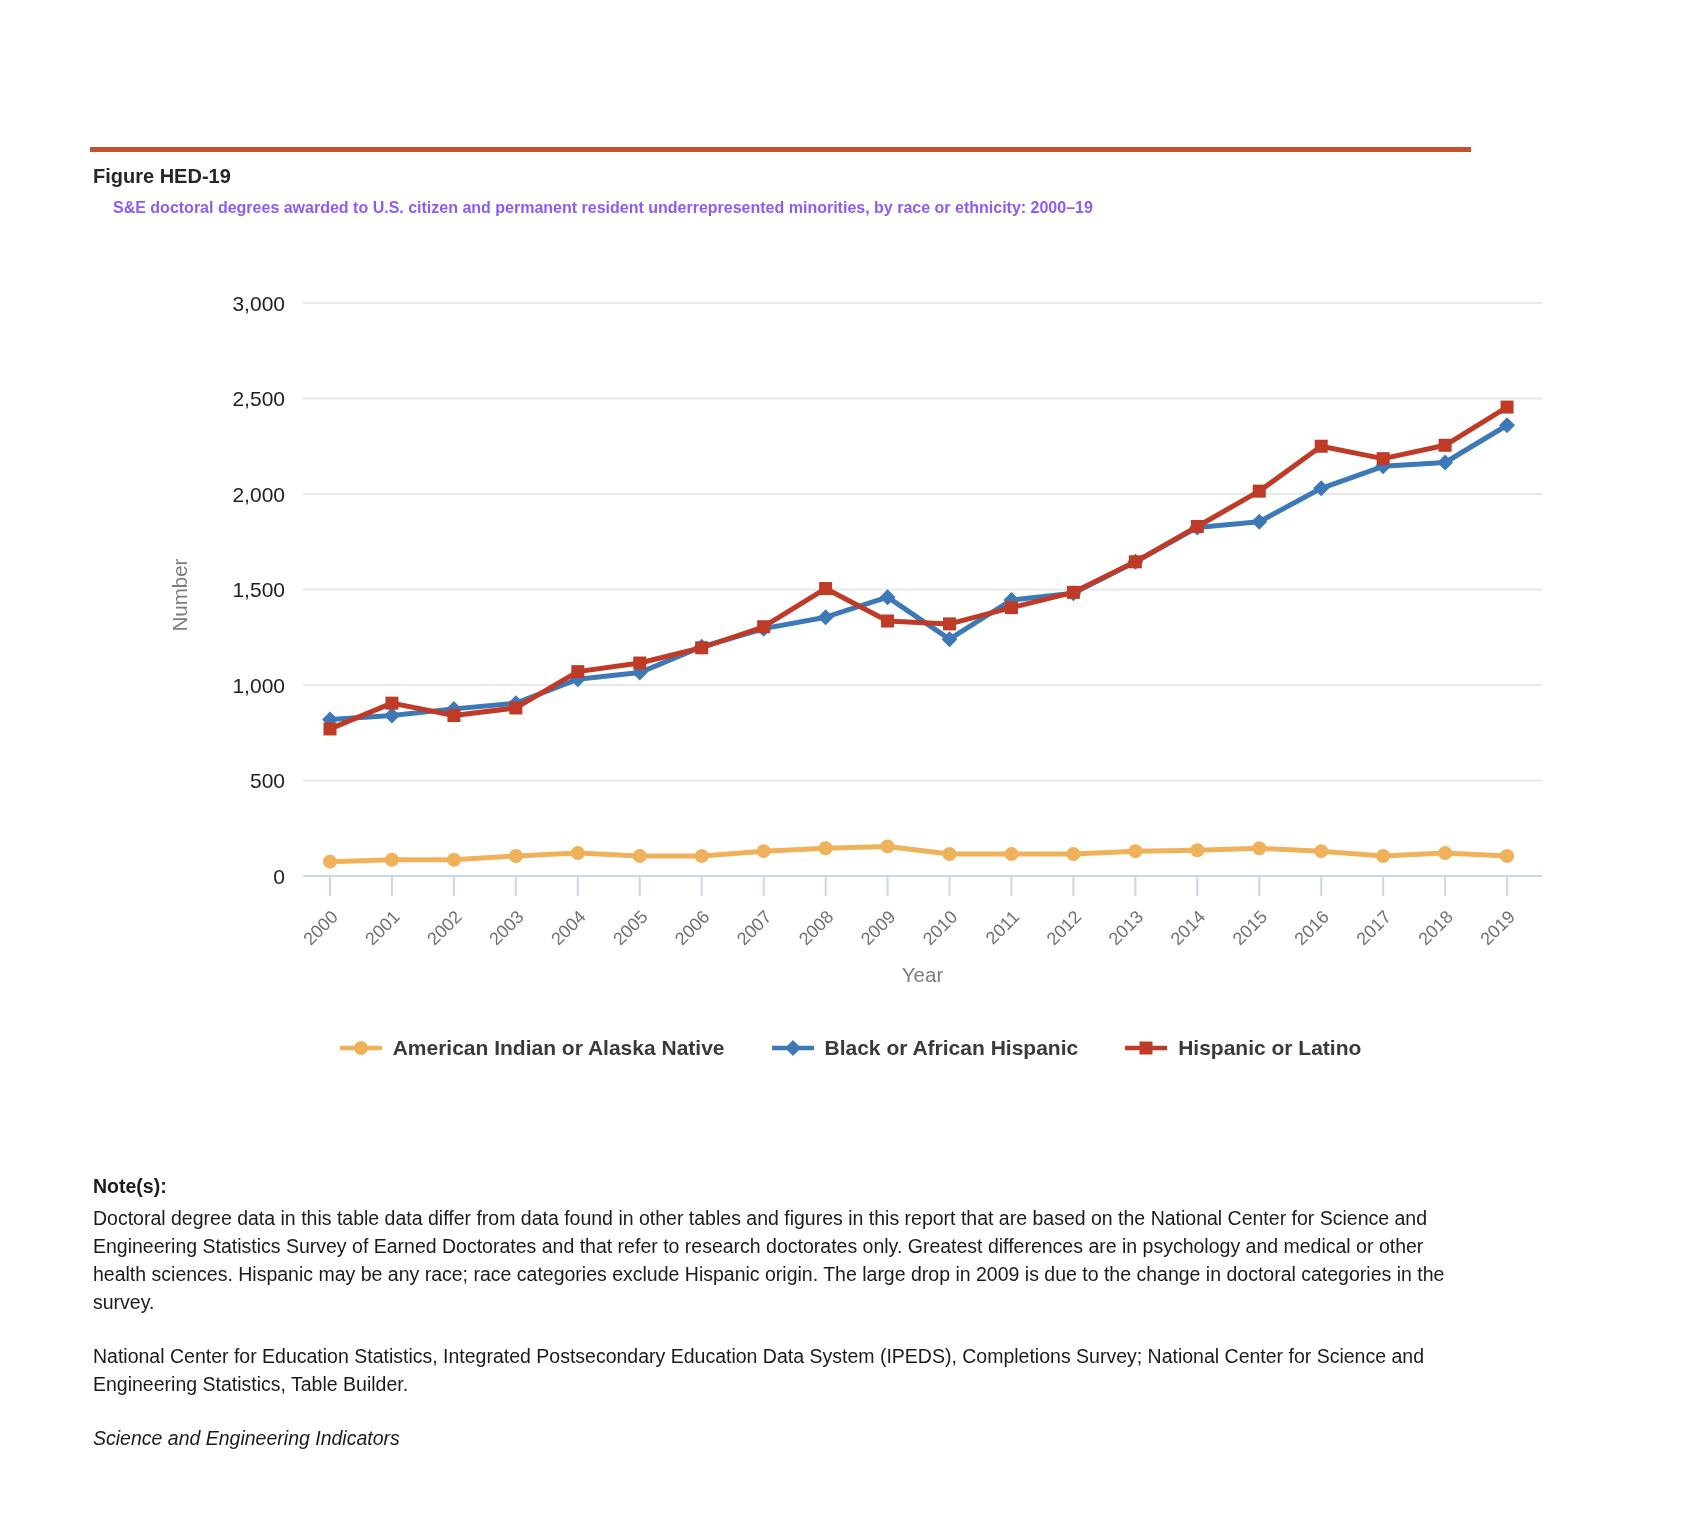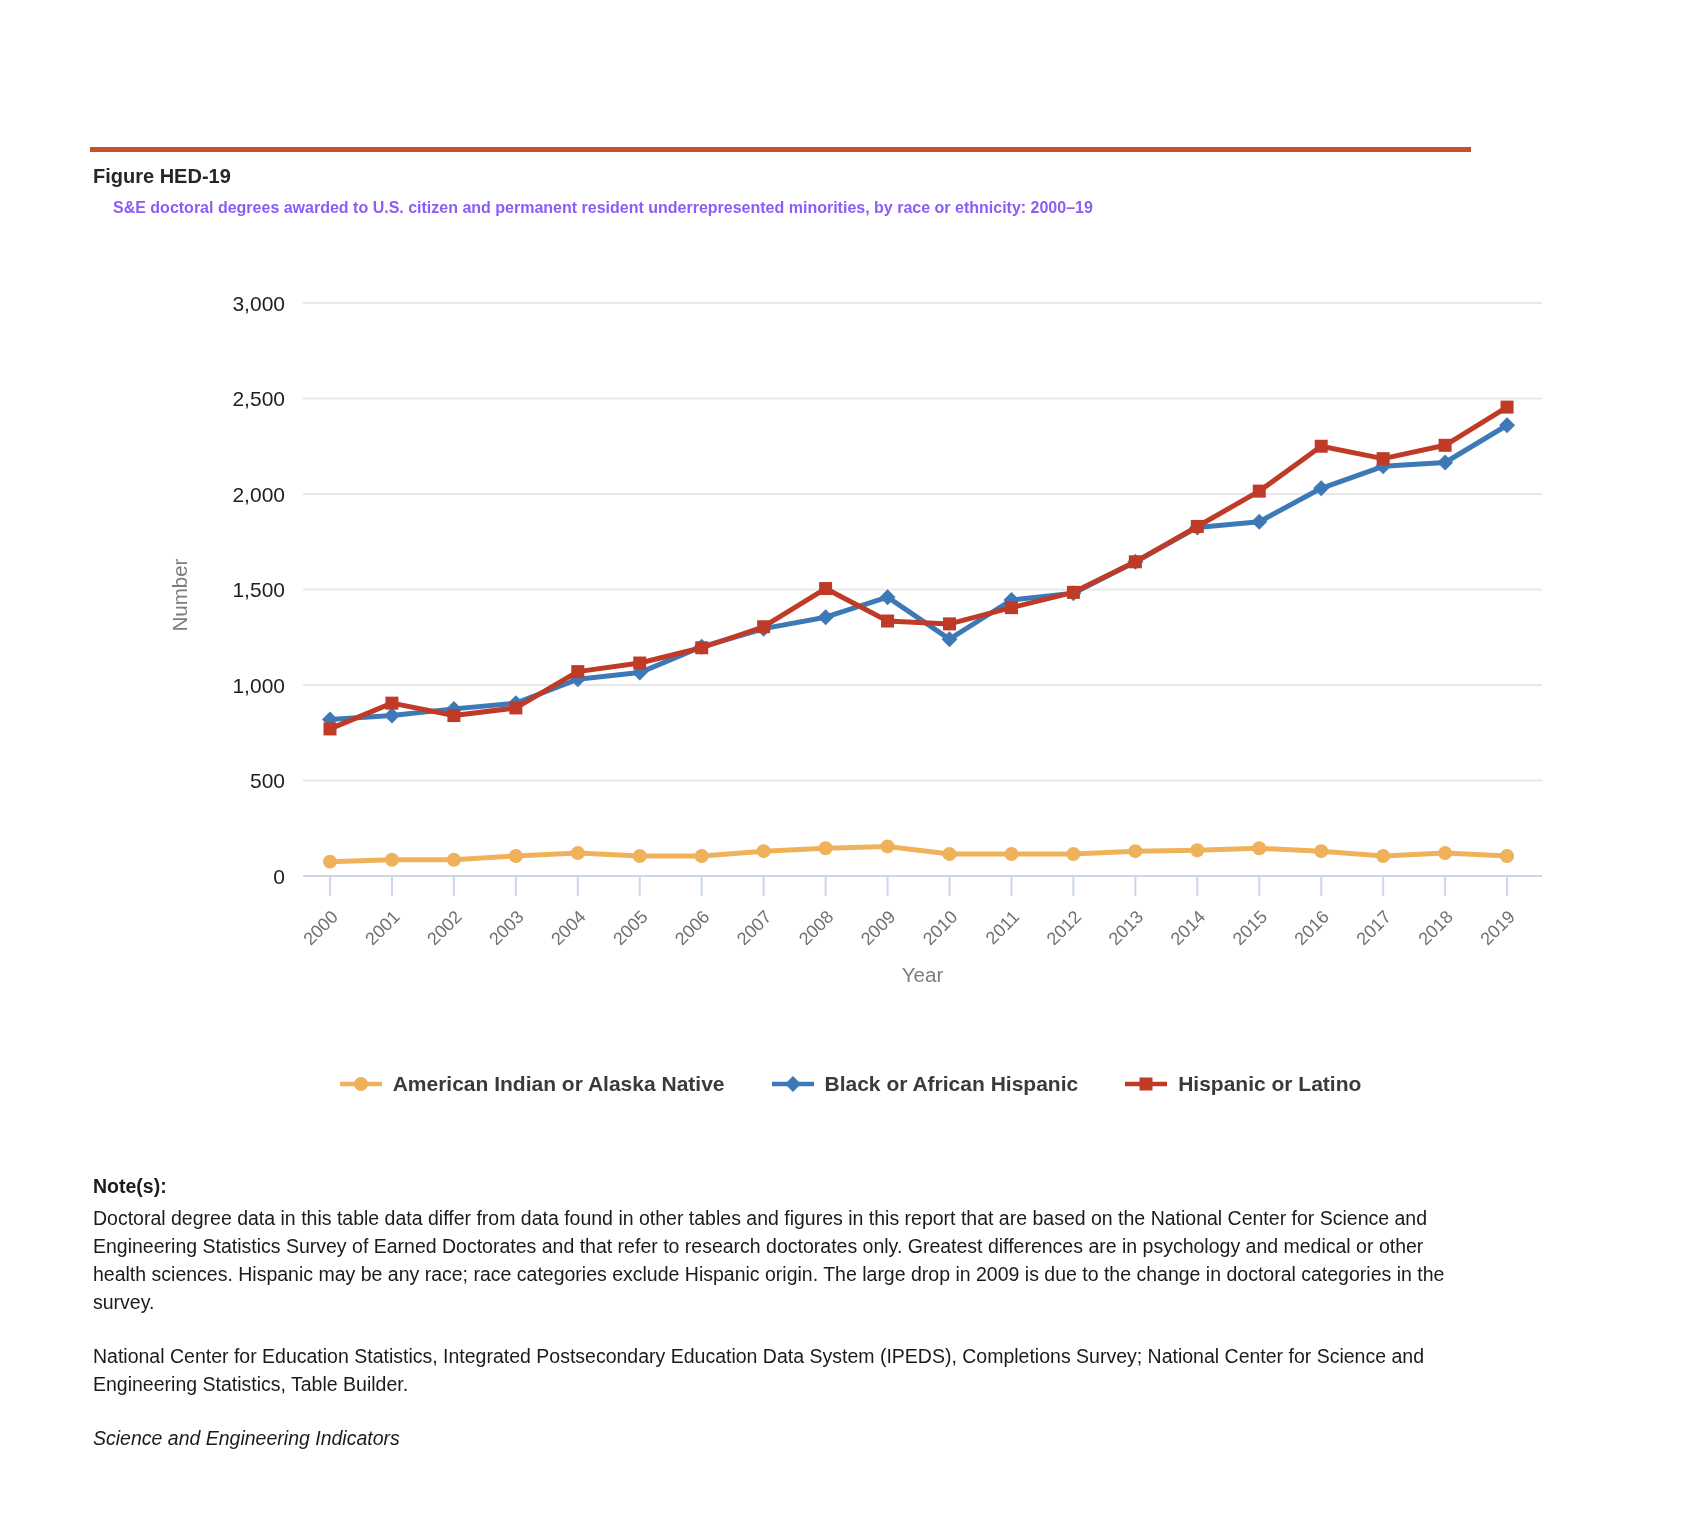--- a/index.html
+++ b/index.html
@@ -12,21 +12,21 @@
     color:#3d3d3d;letter-spacing:.2px;white-space:pre;
   }
   .rule{position:absolute;left:90px;top:147px;width:1381px;height:5px;background:#c5522f;}
   .figure-label{position:absolute;left:93px;top:165px;font-size:20px;font-weight:700;color:#262626;}
   .chart-title{position:absolute;left:93px;top:199px;font-size:16px;font-weight:700;color:#8b5cf6;width:1500px;margin-left:20px;}
   #chart{position:absolute;left:0;top:250px;}
   .legend{
     position:absolute;left:0;top:1036px;width:100%;display:flex;
     justify-content:center;align-items:center;gap:46px;
   }
-  .legend-item{display:flex;align-items:center;gap:10px;cursor:default;margin-top:36px;}
+  .legend-item{display:flex;align-items:center;gap:10px;cursor:default;}
   .legend-item .lbl{font-size:21px;font-weight:700;color:#3a3a3a;}
   .notes{
     position:absolute;left:93px;top:1136px;width:1388px;
     font-size:19.5px;line-height:28px;color:#1b1b1b;margin-top:36px;
   }
   .section-label{font-weight:700;margin:0 0 4px 0;}
   .notes p{margin:0 0 26px 0;}
   .indicators{font-style:italic;margin-top:0;}
 </style>
 </head>

